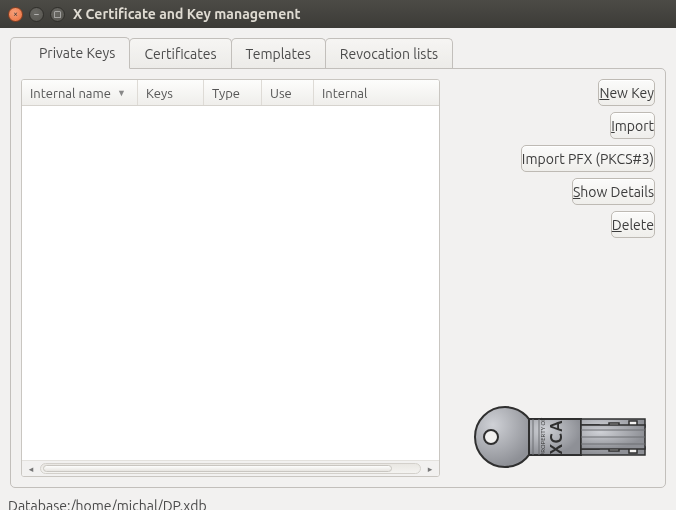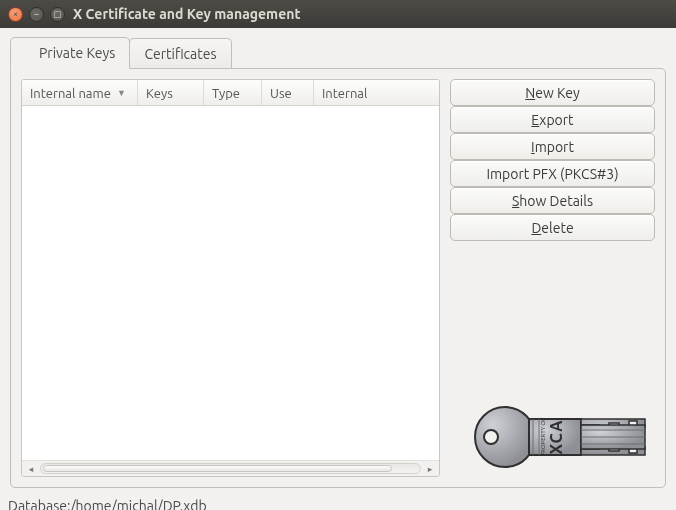--- a/index.html
+++ b/index.html
@@ -143,21 +143,23 @@
     width: 92%;
     background: linear-gradient(to bottom, #fdfdfc, #e7e5e1);
     border: 1px solid #c9c6c1;
     border-radius: 5px;
   }
   
   .btn-col {
     width: 205px;
     display: flex;
     flex-direction: column;
-    position: relative;
+    gap: 6px;
+    position: relative;
+    align-items: flex-end;
   }
   .btn {
     height: 27px;
     border: 1px solid #bebab4;
     border-radius: 5px;
     background: linear-gradient(to bottom, #fbfbfa, #efeeeb);
     color: #3c3c3c;
     font-size: 14px;
     display:flex;
     align-items:center;
@@ -188,20 +190,22 @@
     <div class="win-btn win-max">▢</div>
   </div>
   <div class="title">X Certificate and Key management</div>
 </div>
 
 <div class="content">
 
   <div class="tab-strip">
     <div class="tab active"><span>Private Keys</span></div>
     <div class="tab"><span>Certificates</span></div>
+    <div class="tab"><span>Templates</span></div>
+    <div class="tab"><span>Revocation lists</span></div>
   </div>
 
   <div class="tab-panel-border">
     <div class="panel-inner">
 
       <div class="table-wrap">
         <div class="thead">
           <div class="th" style="width:116px">
             <span>Internal name</span>
             <span class="sort-ind">▼</span>
@@ -225,23 +229,20 @@
           <div class="hs-track">
             <div class="hs-thumb"></div>
           </div>
           <div class="hs-btn">▸</div>
         </div>
       </div>
 
       <div class="btn-col">
         <div class="btn">
             <span><span class="ul">N</span>ew Key</span>
-          </div>
-        <div class="btn">
-            <span><span class="ul">E</span>xport</span>
           </div>
         <div class="btn">
             <span><span class="ul">I</span>mport</span>
           </div>
         <div class="btn">
             <span>Import PFX (PKCS#3)</span>
           </div>
         <div class="btn">
             <span><span class="ul">S</span>how Details</span>
           </div>

